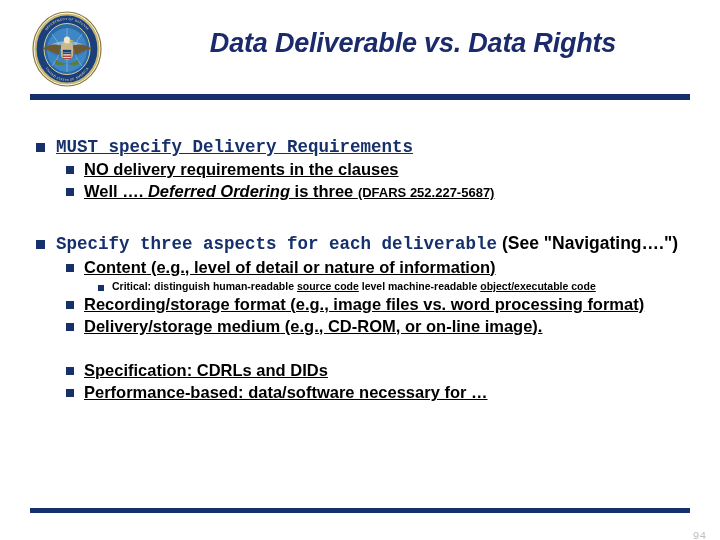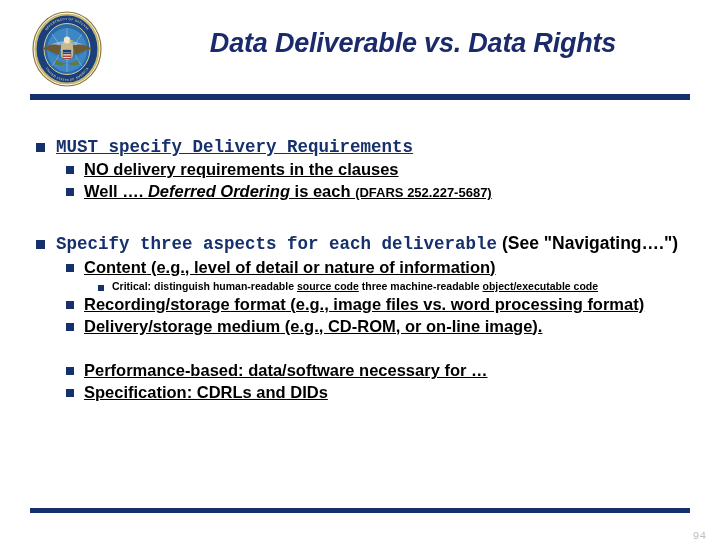--- a/index.html
+++ b/index.html
@@ -249,21 +249,21 @@
     <div class="row lvl2">
       <span class="bullet"></span>
       <span class="txt">
         <span>NO delivery requirements in the clauses</span>
       </span>
     </div>
 
     <div class="row lvl2">
       <span class="bullet"></span>
       <span class="txt">
-        <span>Well …. </span><span class="it">Deferred Ordering</span><span> is each </span><span class="small">(DFARS 252.227-5687)</span>
+        <span>Well …. </span><span class="it">Deferred Ordering</span><span> is three </span><span class="small">(DFARS 252.227-5687)</span>
       </span>
     </div>
 
     <div class="gap-lg"></div>
 
     <div class="row lvl1">
       <span class="bullet"></span>
       <span class="txt">
         <span class="navy">Specify three aspects for each deliverable</span><span> (See "Navigating….")</span>
       </span>
@@ -272,21 +272,21 @@
     <div class="row lvl2">
       <span class="bullet"></span>
       <span class="txt">
         <span class="u">Content</span><span> (e.g., level of detail or nature of information)</span>
       </span>
     </div>
 
     <div class="row lvl3">
       <span class="bullet"></span>
       <span class="txt small3">
-        <span>Critical:  distinguish human-readable </span><span class="u">source code</span><span> three machine-readable </span><span class="u">object/executable code</span>
+        <span>Critical:  distinguish human-readable </span><span class="u">source code</span><span> level machine-readable </span><span class="u">object/executable code</span>
       </span>
     </div>
 
     <div class="row lvl2">
       <span class="bullet"></span>
       <span class="txt">
         <span class="u">Recording/storage format</span><span> (e.g., image files vs. word processing format)</span>
       </span>
     </div>
 
@@ -296,28 +296,28 @@
         <span class="u">Delivery/storage medium</span><span> (e.g., CD-ROM, or </span><span class="u">on-line image</span><span>).</span>
       </span>
     </div>
 
     <div class="gap-md"></div>
 
 
     <div class="row lvl2">
       <span class="bullet"></span>
       <span class="txt">
+        <span>Specification:  CDRLs and DIDs</span>
+      </span>
+    </div>
+
+    <div class="row lvl2">
+      <span class="bullet"></span>
+      <span class="txt">
         <span>Performance-based:  data/software necessary for …</span>
-      </span>
-    </div>
-
-    <div class="row lvl2">
-      <span class="bullet"></span>
-      <span class="txt">
-        <span>Specification:  CDRLs and DIDs</span>
       </span>
     </div>
 
   </div>
 
   <div id="footer-rule"></div>
   <div id="page-number">94</div>
 
 </div>
 

